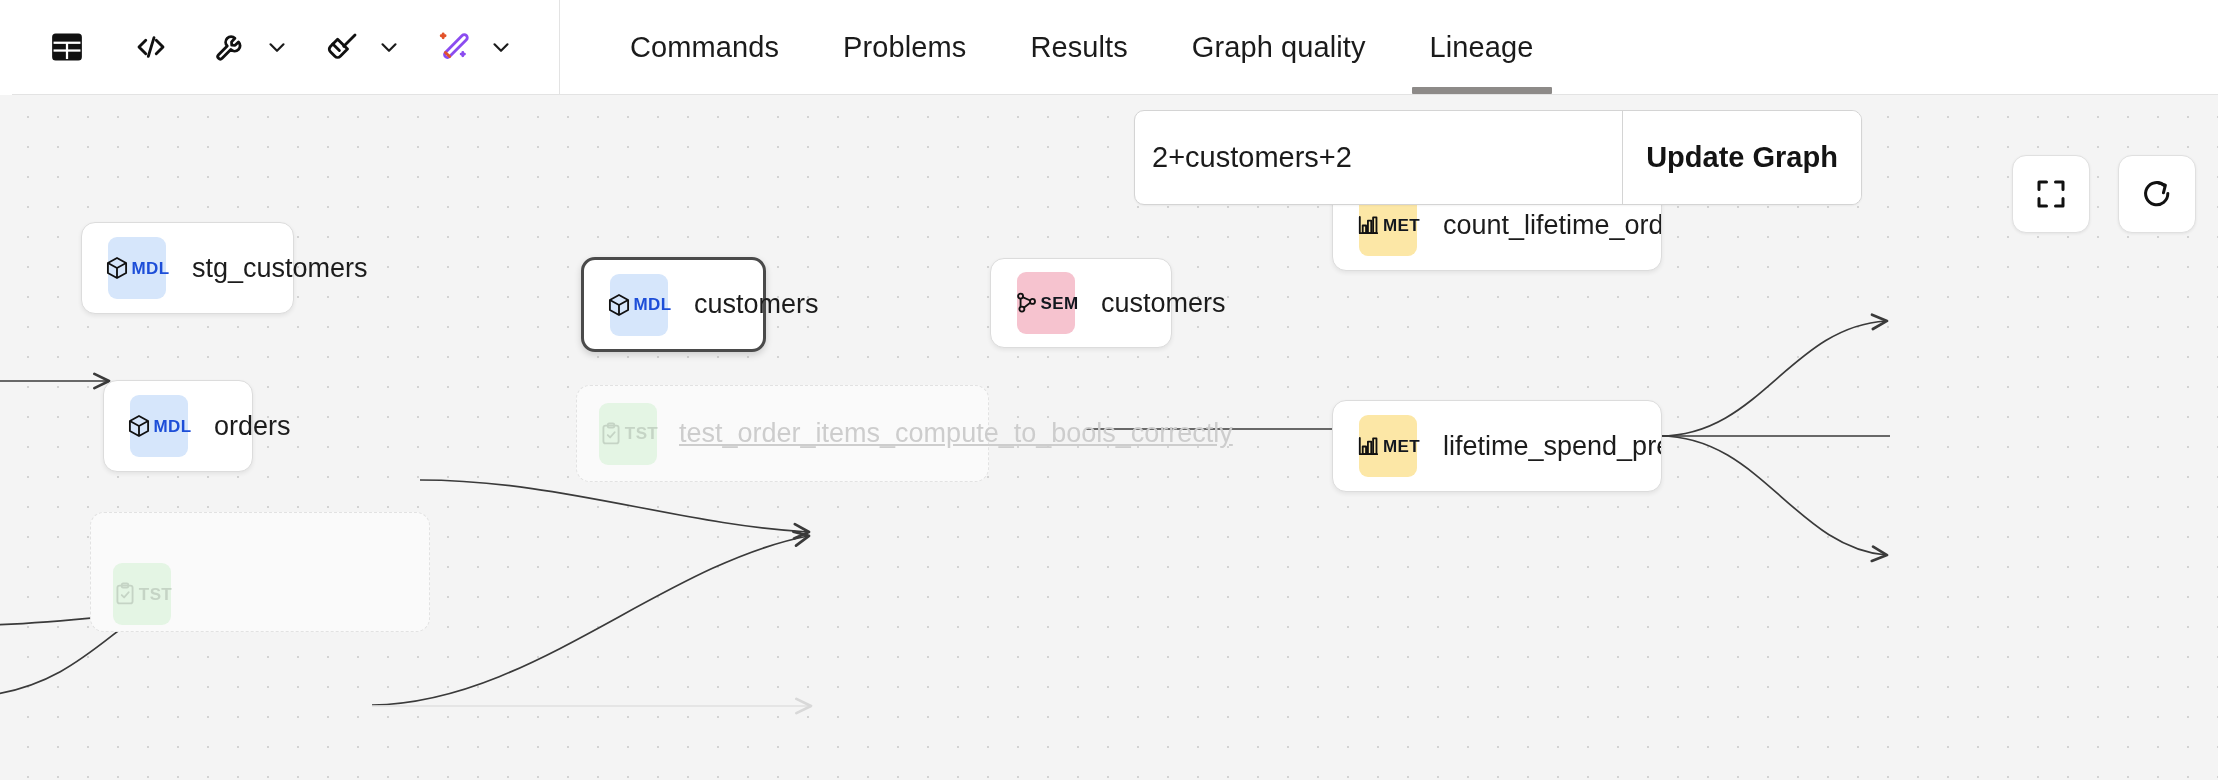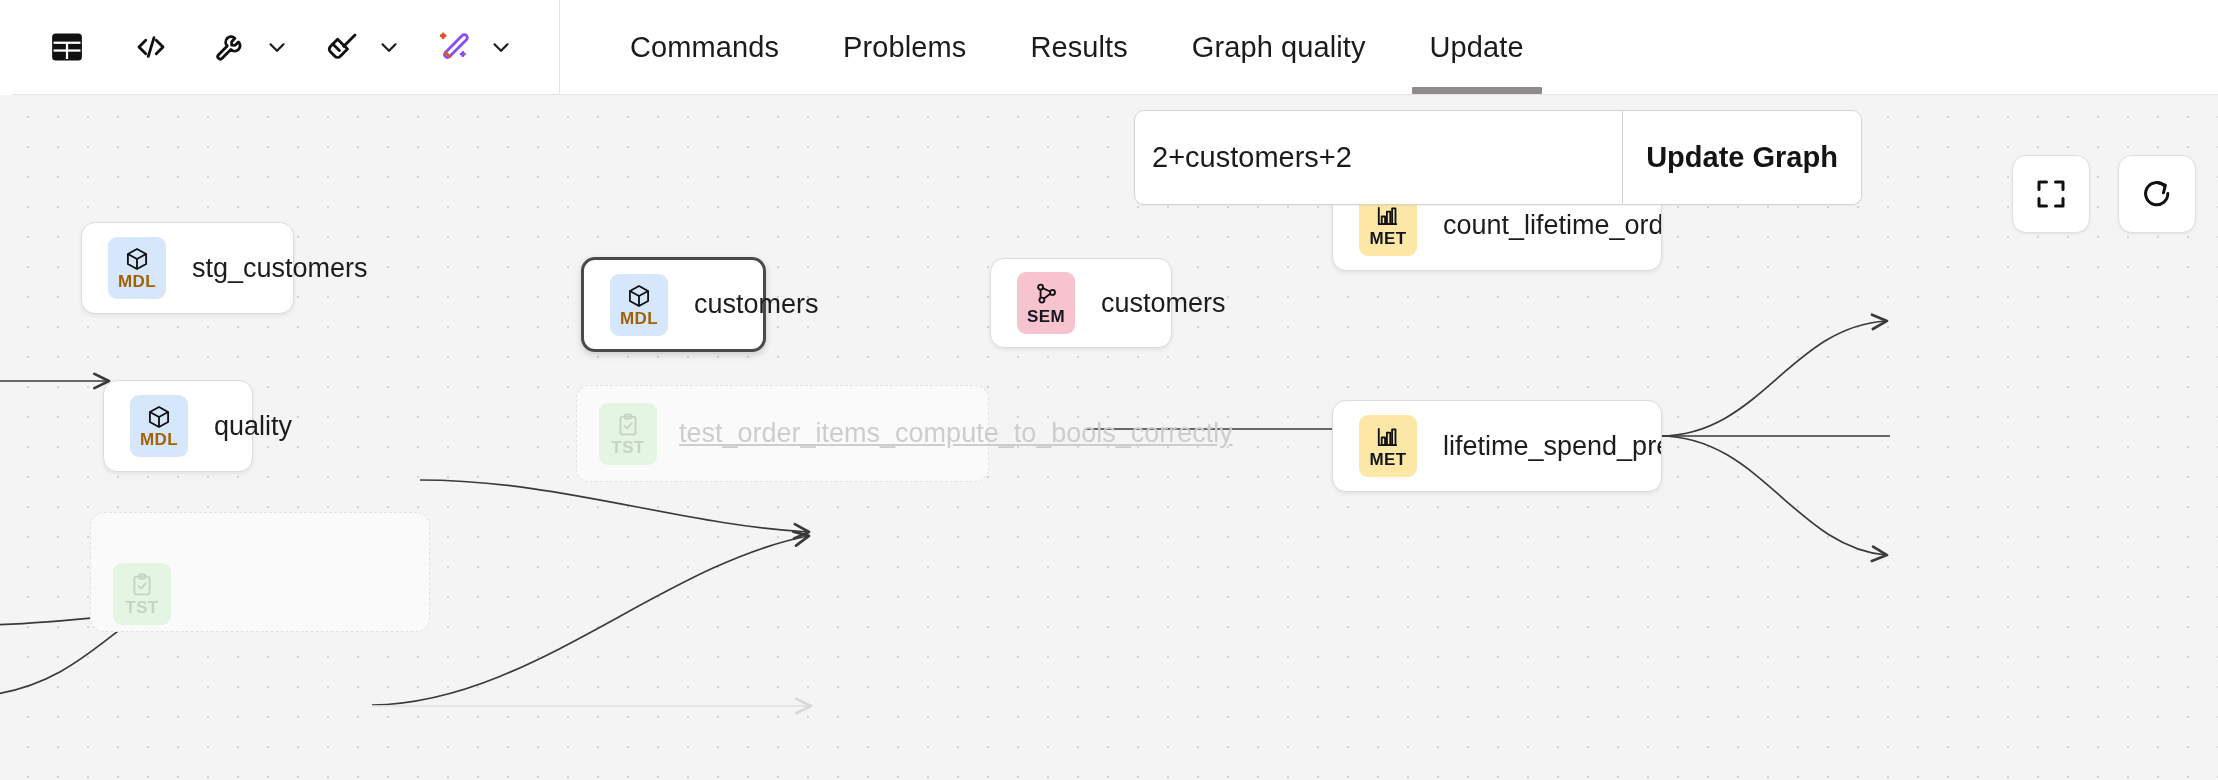--- a/index.html
+++ b/index.html
@@ -100,30 +100,30 @@
   }
   .node.dim {
     background: #fafafa;
     border: 1.5px dashed #e2e2e2;
     box-shadow: none;
     opacity: 1;
   }
   .badge {
     width: 58px; height: 62px;
     border-radius: 9px;
-    display: flex; flex-direction: column;
+    display: flex; flex-direction: row;
     align-items: center; justify-content: center;
     gap: 1px; flex: 0 0 auto;
   }
   .badge .bicon { height: 26px; display: flex; align-items: center; }
   .badge .blabel {
     font-size: 17px; font-weight: 600; letter-spacing: 0.4px;
     line-height: 1;
   }
-  .badge-mdl { background: #d6e6fb; color: #a16207; }
+  .badge-mdl { background: #d6e6fb; color: #1d4ed8; }
   .badge-sem { background: #f6c3cf; color: #12171f; }
   .badge-met { background: #fce7a6; color: #12171f; }
   .badge-tst { background: #e4f5e4; color: #b9c6b9; }
   .node-label {
     font-size: 27px; color: #1c1c1c;
     white-space: nowrap; line-height: 1.28;
   }
   .node.dim .node-label { color: #cdcdcd; white-space: normal; }
   .node.dim .blabel { color: #c5d4c5; }
 
@@ -251,21 +251,21 @@
       </div>
       <div class="tab">
         <span>Results</span>
 
       </div>
       <div class="tab">
         <span>Graph quality</span>
 
       </div>
       <div class="tab active">
-        <span>Update</span>
+        <span>Lineage</span>
         <span class="tab-underline"></span>
       </div>
     </div>
   </div>
 
   <div class="canvas">
 
     <svg class="edge-layer" viewBox="0 0 2218 685">
       <defs>
         <marker id="ah" markerWidth="11" markerHeight="11" refX="9" refY="5.2" orient="auto">
@@ -313,21 +313,21 @@
     <div class="node" style="left:103px; top:285px; width:150px; height:92px;">
       <div class="badge badge-mdl">
         <span class="bicon">
           <svg width="26" height="26" viewBox="0 0 24 24" fill="none" stroke="#111" stroke-width="1.7" stroke-linejoin="round">
             <path d="M12 2.8 20.4 7.4v9.2L12 21.2 3.6 16.6V7.4z"></path>
             <path d="M3.6 7.4 12 12l8.4-4.6M12 12v9.2"></path>
           </svg>
         </span>
         <span class="blabel">MDL</span>
       </div>
-      <span class="node-label">quality</span>
+      <span class="node-label">orders</span>
     </div>
 
     <div class="node selected" style="left:581px; top:162px; width:185px; height:95px;">
       <div class="badge badge-mdl">
         <span class="bicon">
           <svg width="26" height="26" viewBox="0 0 24 24" fill="none" stroke="#111" stroke-width="1.7" stroke-linejoin="round">
             <path d="M12 2.8 20.4 7.4v9.2L12 21.2 3.6 16.6V7.4z"></path>
             <path d="M3.6 7.4 12 12l8.4-4.6M12 12v9.2"></path>
           </svg>
         </span>

